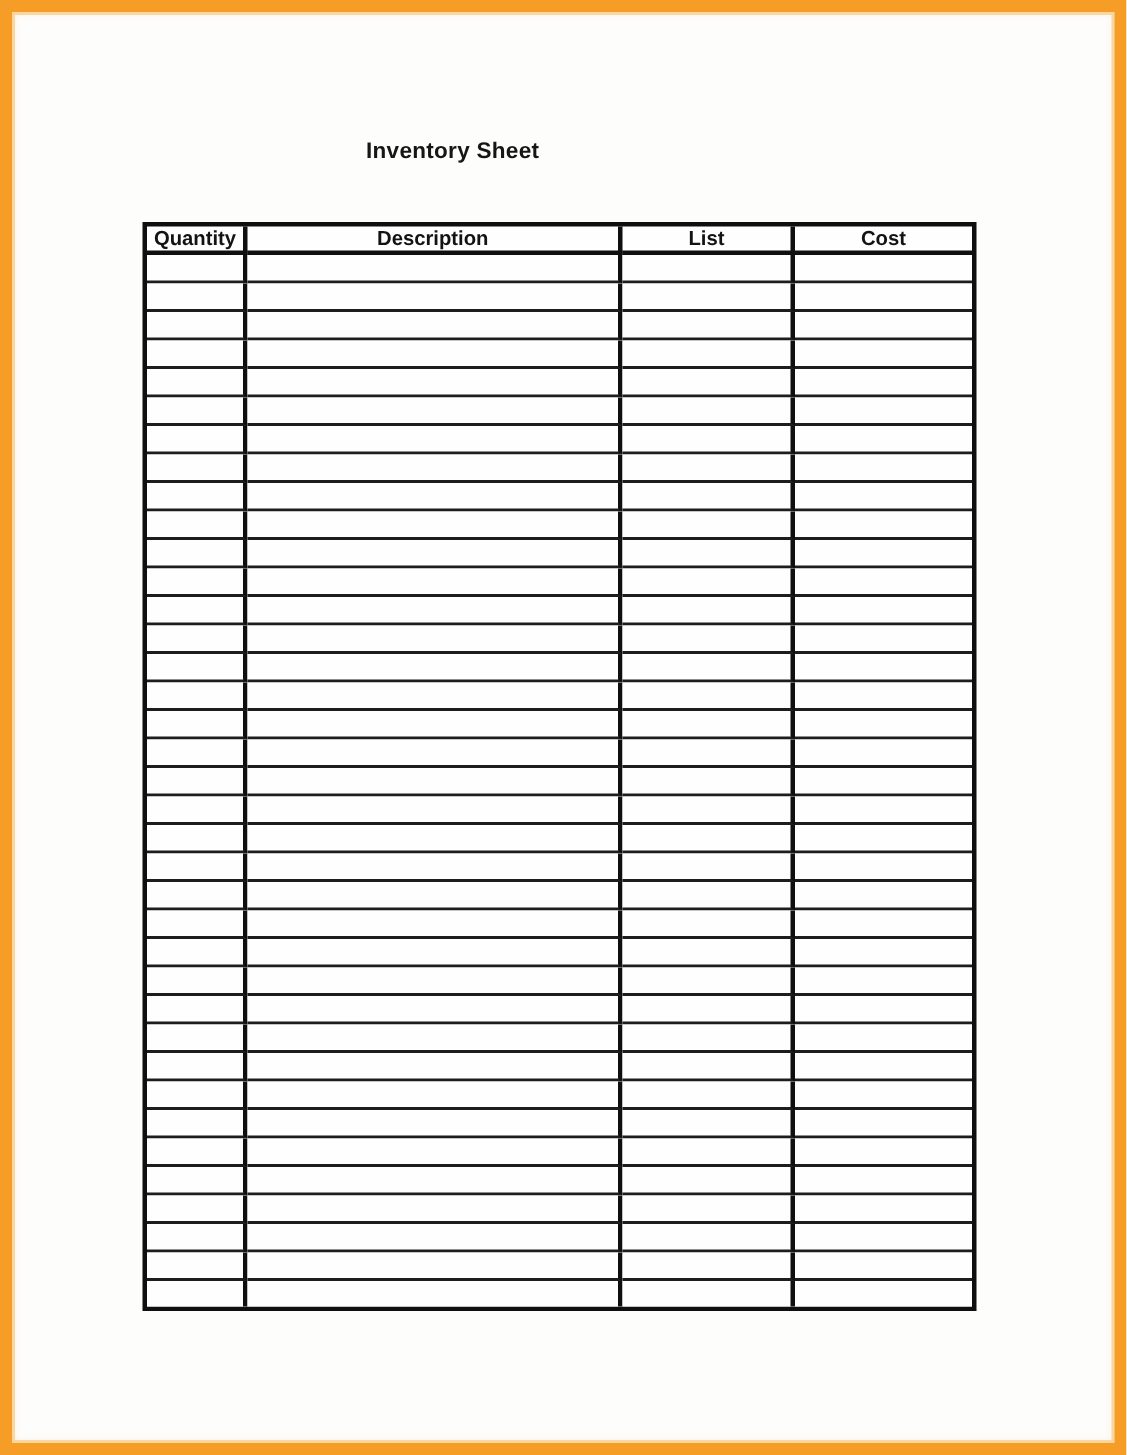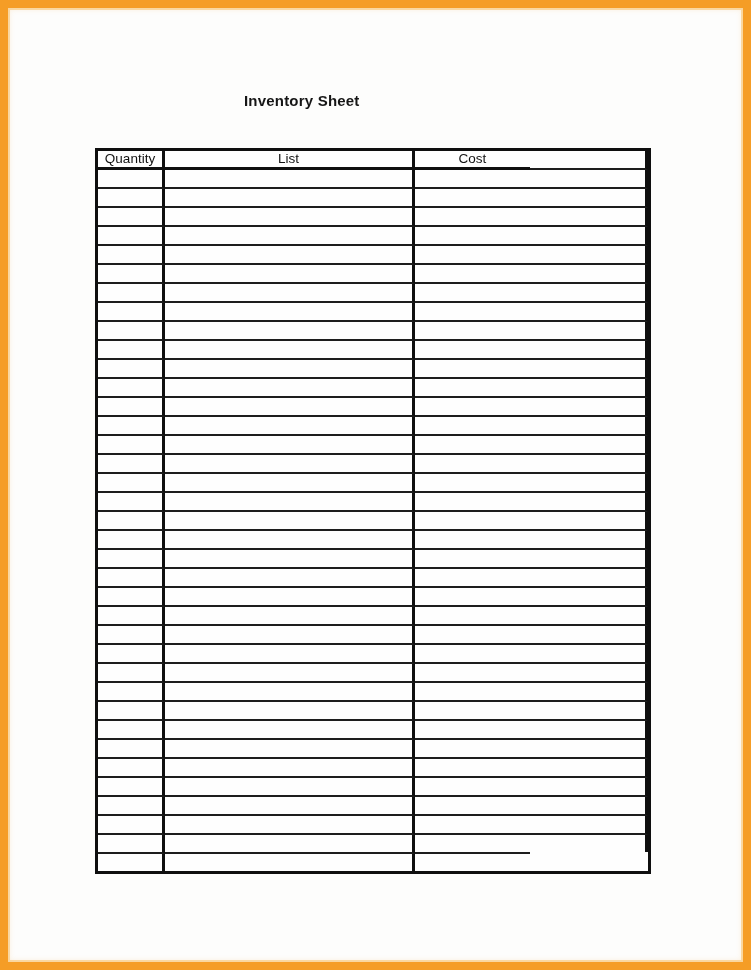--- a/index.html
+++ b/index.html
@@ -42,21 +42,21 @@
   }
   .hcell {
     box-sizing: border-box;
     height: 19px;
     border-right: 3px solid #0f0f0f;
     border-bottom: 3px solid #0f0f0f;
     display: flex;
     align-items: center;
     justify-content: center;
     font-size: 13.5px;
-    font-weight: normal;
+    font-weight: bold;
     color: #131313;
     line-height: 1;
     padding-bottom: 1px;
   }
   .hcell.last-col { border-right: none; text-align: center; }
   .cell {
     box-sizing: border-box;
     height: 19px;
     border-right: 3px solid #0f0f0f;
     border-bottom: 2px solid #1d1d1d;
@@ -68,20 +68,21 @@
 </head>
 <body>
 
 <div class="page">
 
   <div class="doc-title">Inventory Sheet</div>
 
   <div class="inv-table">
 
     <div class="hcell">Quantity</div>
+    <div class="hcell">Description</div>
     <div class="hcell">List</div>
     <div class="hcell last-col">Cost</div>
 
   <div class="cell"></div>
       <div class="cell"></div>
       <div class="cell"></div>
       <div class="cell last-col"></div>
       <div class="cell"></div>
       <div class="cell"></div>
       <div class="cell"></div>

